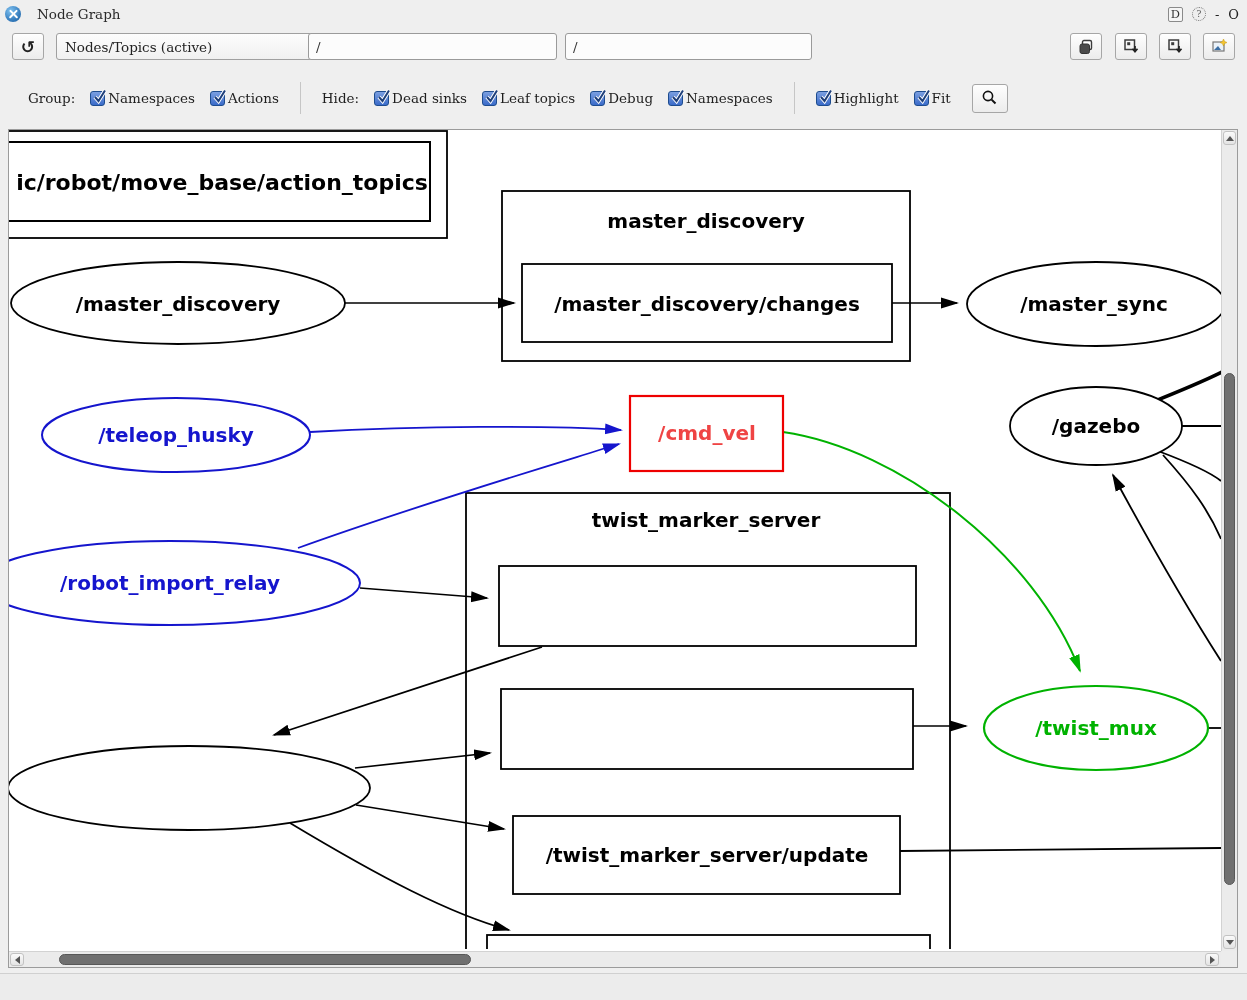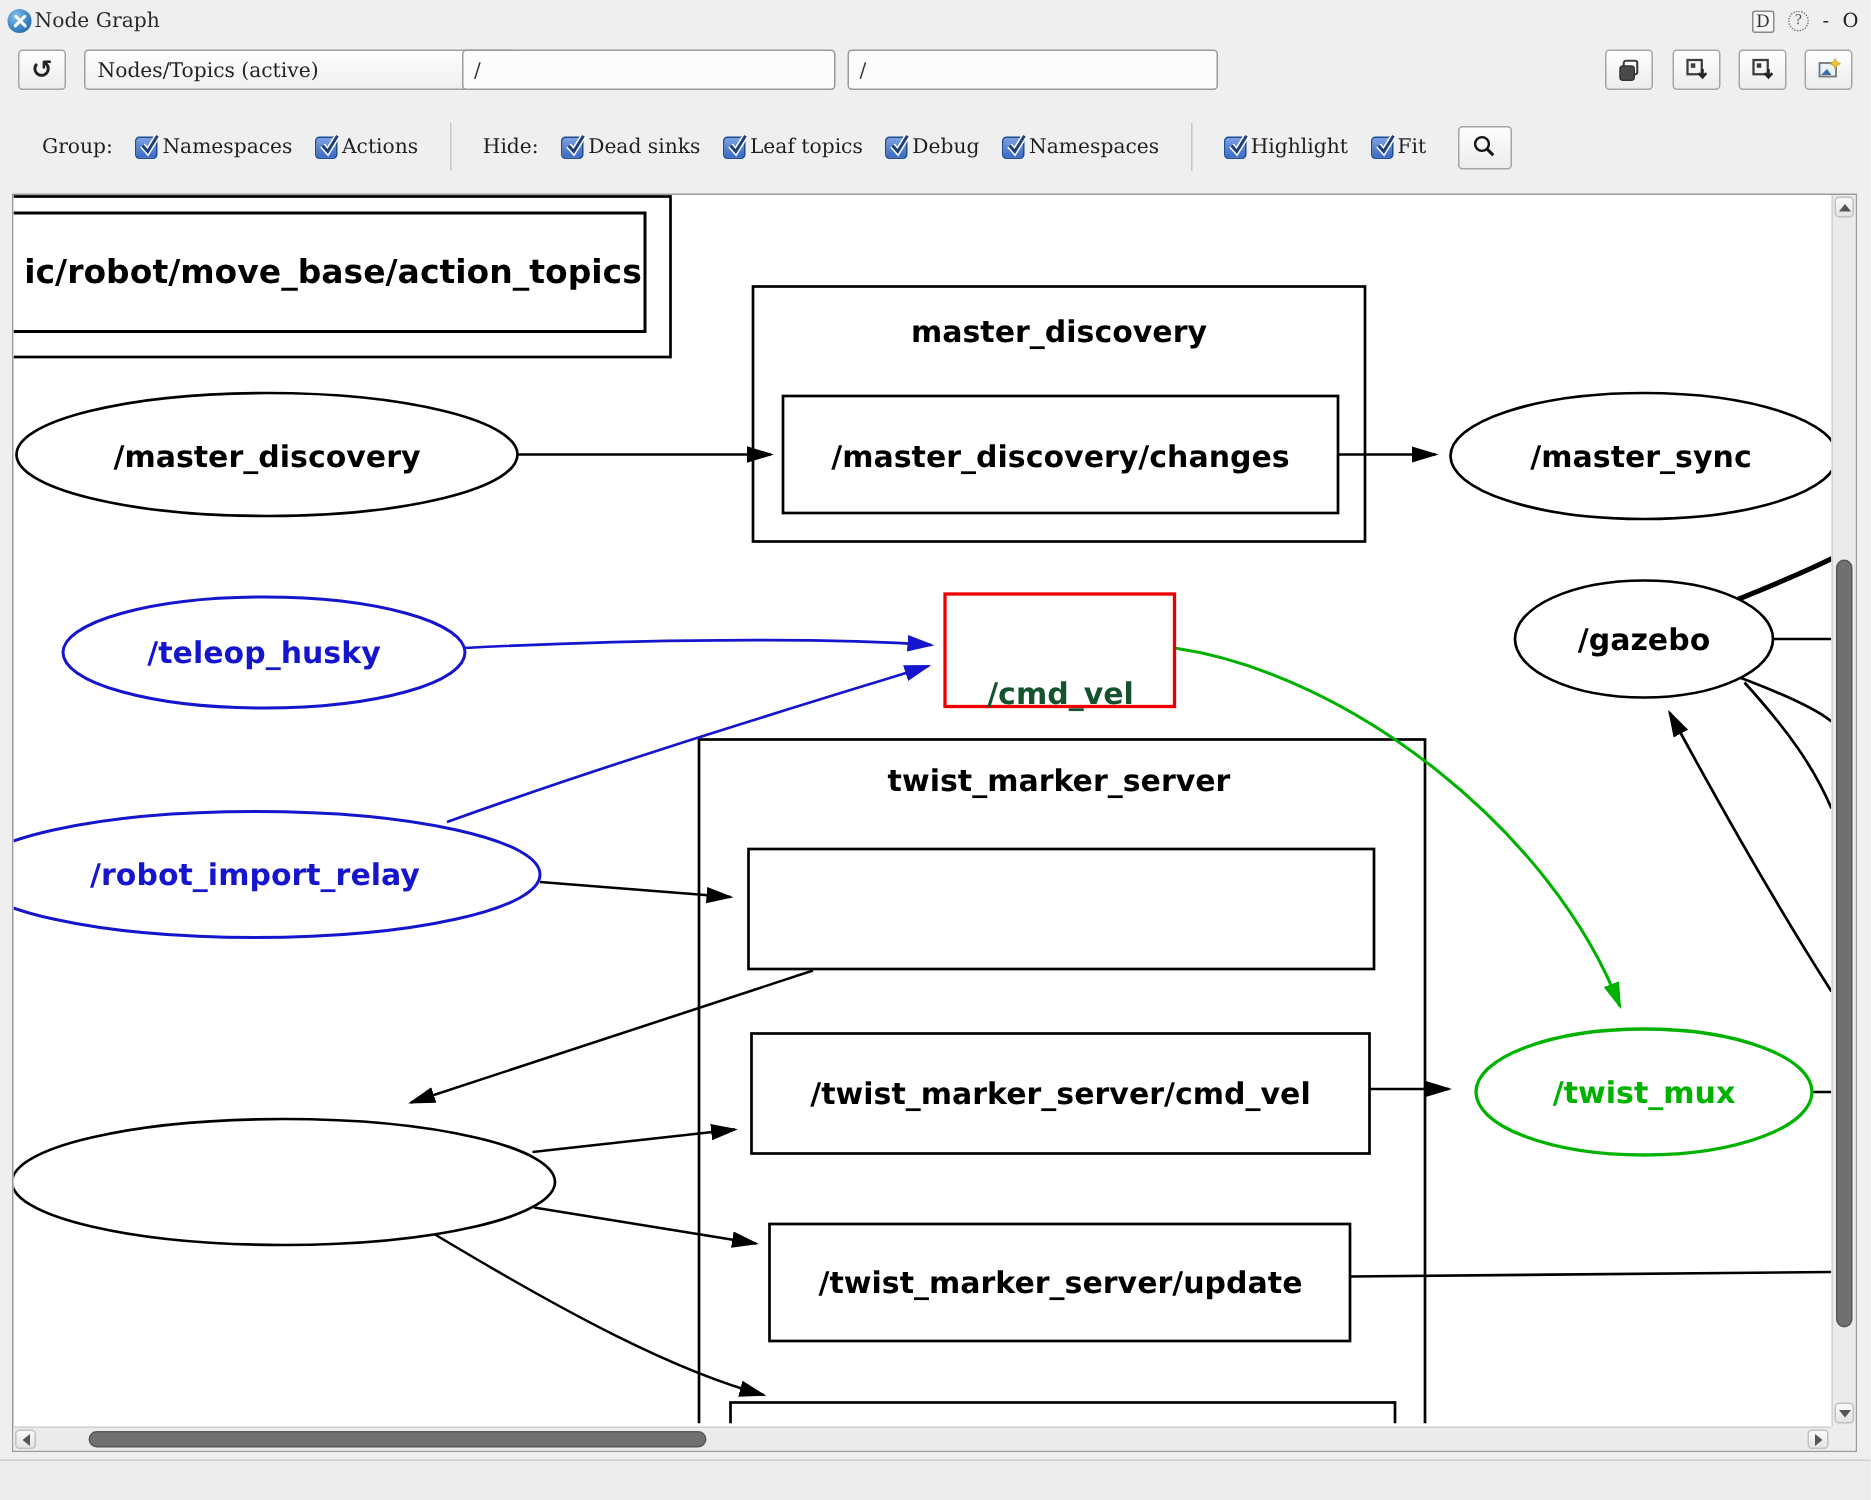--- a/index.html
+++ b/index.html
@@ -9,21 +9,21 @@
   
   .titlebar { position:absolute; left:0; top:0; width:1247px; height:28px;
               display:flex; align-items:center; padding:0 8px 0 5px; }
   .rqt-icon { width:16px; height:16px; border-radius:50%;
               background:radial-gradient(circle at 35% 30%, #7fc1ef 0%, #3d84c4 55%, #155a9c 100%);
               position:relative; flex:0 0 auto; }
   .rqt-icon i { position:absolute; left:2.5px; top:7px; width:11px; height:2.4px;
                 background:#fff; border-radius:1px; }
   .rqt-icon i:nth-child(1){ transform:rotate(45deg); }
   .rqt-icon i:nth-child(2){ transform:rotate(-45deg); }
-  .win-title { font-size:13.5px; color:#2a2a2a; margin-left:2px; }
+  .win-title { font-size:13.5px; color:#2a2a2a; margin-left:16px; }
   .win-controls { margin-left:auto; display:flex; align-items:center; gap:9px;
                   font-size:13px; color:#333; }
   .wc-box { border:1px solid #8a8a8a; border-radius:2px; padding:0 2px; font-size:11.5px;
             line-height:13px; background:#f5f5f5; }
   .wc-circ { width:14px; height:14px; border:1px dotted #777; border-radius:50%;
              font-size:9px; display:flex; align-items:center; justify-content:center;
              color:#555; background:#eee; }
   .wc-txt { font-size:13px; color:#222; }
 
   
@@ -301,25 +301,24 @@
       <ellipse cx="189" cy="789" rx="181" ry="42" fill="#fff" stroke="#000" stroke-width="1.8"></ellipse>
     </svg>
 
     <div class="labels">
       <div class="nlabel" style="left:213px; top:52px;  font-size:22px;">ic/robot/move_base/action_topics</div>
       <div class="nlabel" style="left:697px; top:91px;">master_discovery</div>
       <div class="nlabel" style="left:698px; top:174px;">/master_discovery/changes</div>
       <div class="nlabel" style="left:169px; top:174px;">/master_discovery</div>
       <div class="nlabel" style="left:1085px;top:174px;">/master_sync</div>
       <div class="nlabel" style="left:167px; top:305px; color:#1515cd;">/teleop_husky</div>
-      <div class="nlabel" style="left:698px; top:303px; color:#14532d;margin-top:29px;">/cmd_vel</div>
+      <div class="nlabel" style="left:698px; top:303px; color:#ef4444;">/cmd_vel</div>
       <div class="nlabel" style="left:1087px;top:296px;">/gazebo</div>
       <div class="nlabel" style="left:697px; top:390px;">twist_marker_server</div>
       <div class="nlabel" style="left:161px; top:453px; color:#1515cd;">/robot_import_relay</div>
-      <div class="nlabel" style="left:698px; top:599px;">/twist_marker_server/cmd_vel</div>
       <div class="nlabel" style="left:698px; top:725px;">/twist_marker_server/update</div>
       <div class="nlabel" style="left:1087px;top:598px; color:#00b200;">/twist_mux</div>
     </div>
   </div>
 
   <div class="vscroll">
     <span class="sb-btn vb" style="top:1px;">
         <i class="tri-up"></i>
       </span>
     <div class="vthumb"></div>

